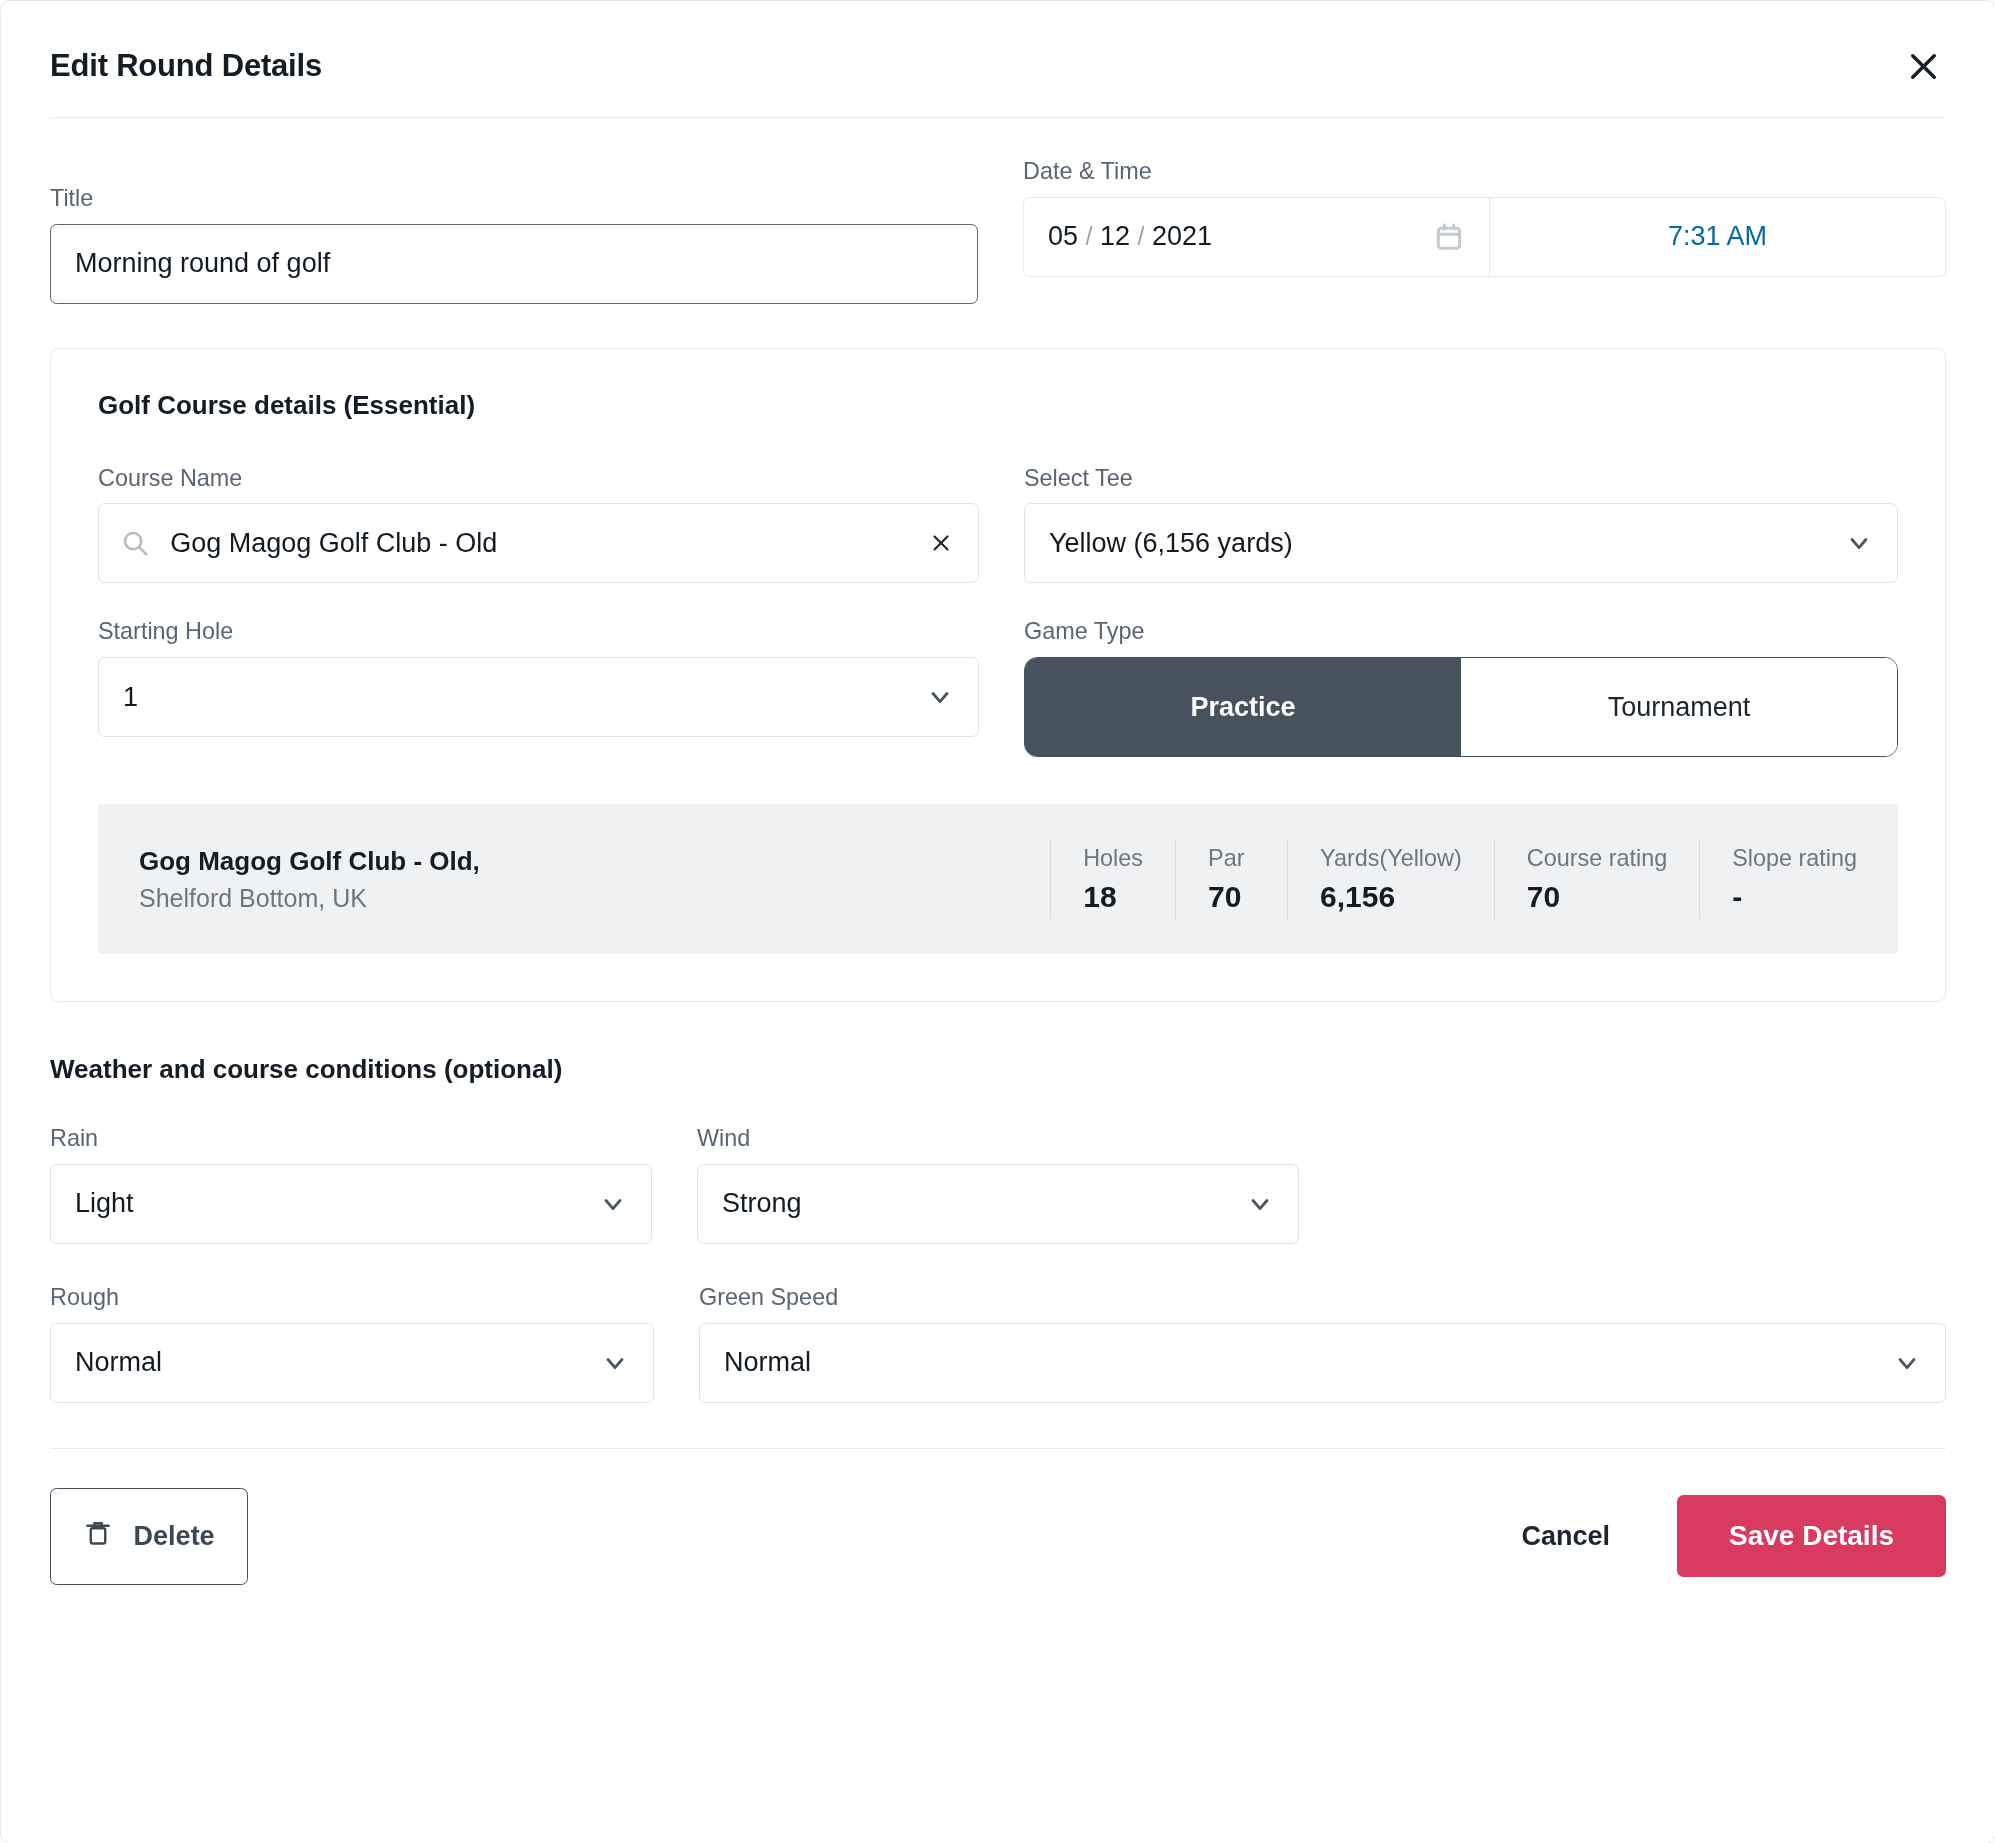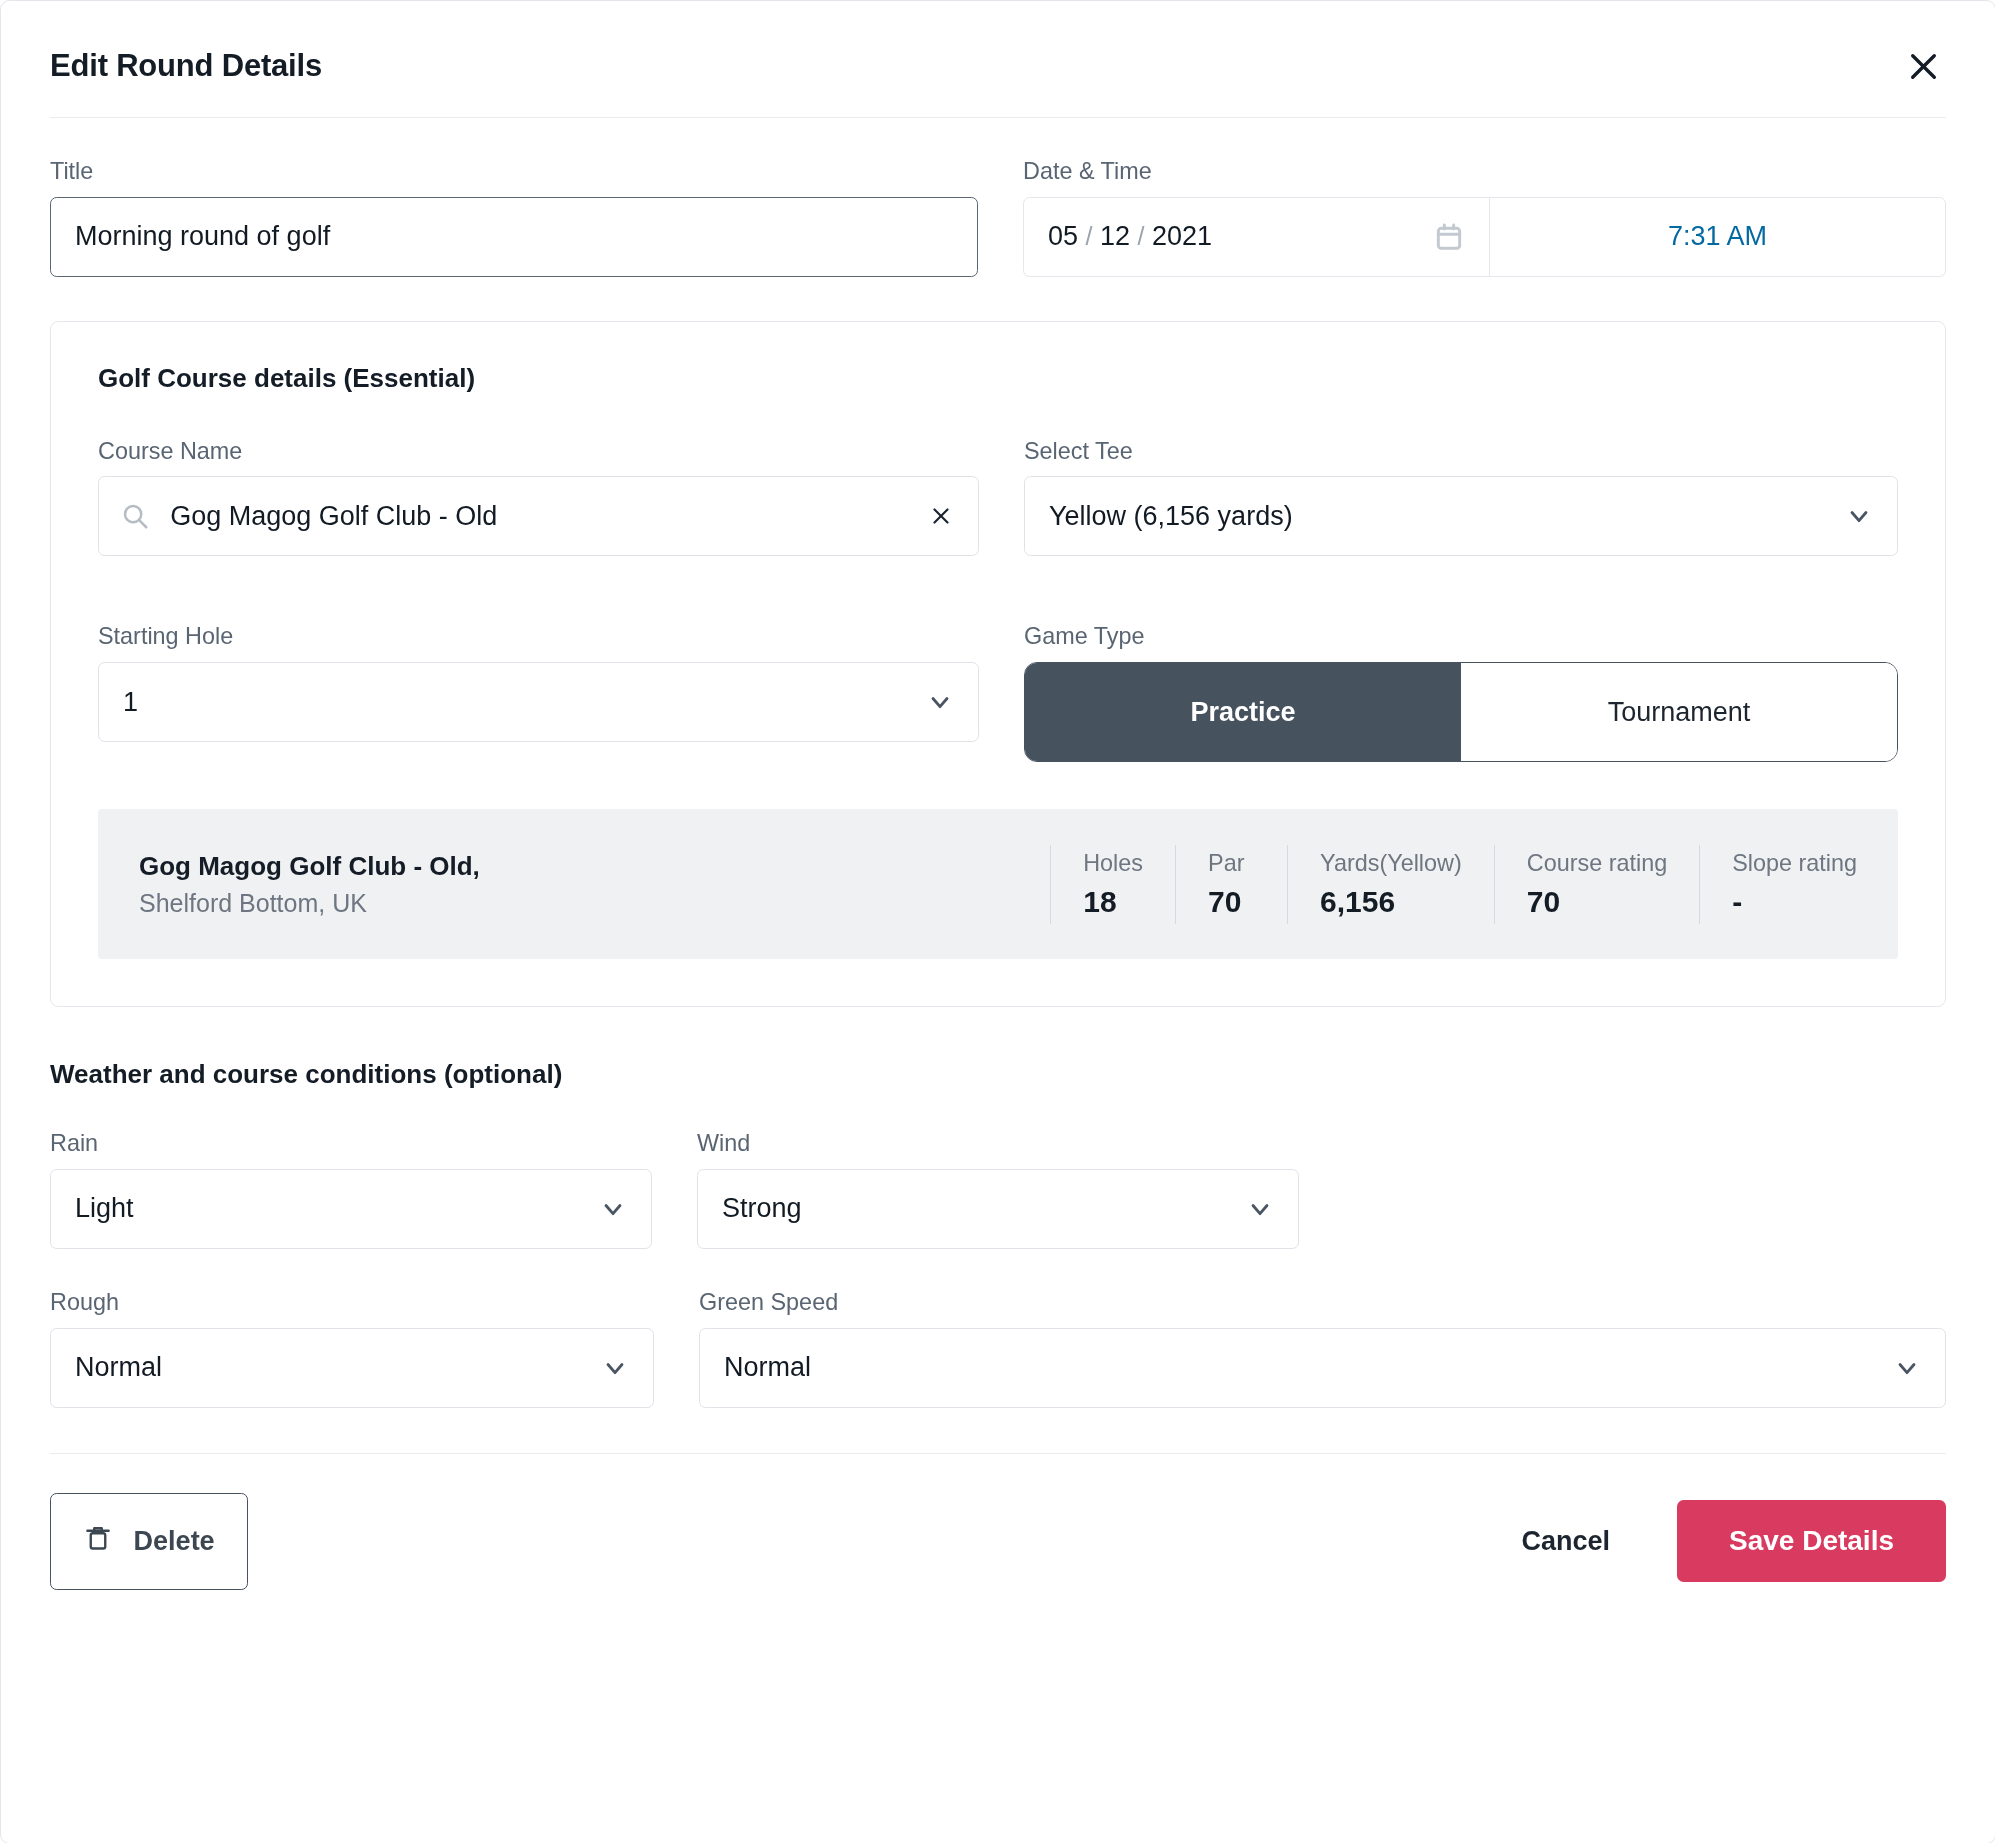--- a/index.html
+++ b/index.html
@@ -70,21 +70,21 @@
   .control.strong-border { border: 1.9px solid #5a6672; }
   .control .value { flex: 1; }
   .chev { color: #4a5563; display: flex; align-items: center; }
 
   
   .top-row {
     display: flex;
     gap: 45px;
     padding-top: 41px;
   }
-  .col-left  { width: 928px; }
+  .col-left  { width: 928px; margin-top: 27px; }
   .col-right { flex: 1; }
 
   .datetime-wrap {
     display: flex;
     height: 80px;
     border: 1.9px solid #e4e7eb;
     border-radius: 6.6px;
     overflow: hidden;
   }
   .date-part {
@@ -127,21 +127,21 @@
   .g-right { flex: 1; }
 
   .search-control { padding-left: 20.6px; padding-right: 19px; }
   .search-icon { margin-right: 20.6px; display: flex; align-items: center; }
   .clear-x {
     width: 37px; height: 37px;
     display: flex; align-items: center; justify-content: center;
     cursor: pointer;
   }
 
-  .row-2 { margin-top: 68px; }
+  .row-2 { margin-top: 36px; }
 
   
   .segmented {
     display: flex;
     height: 100px;
     border: 1.9px solid #47525f;
     border-radius: 13px;
     overflow: hidden;
   }
   .seg {

